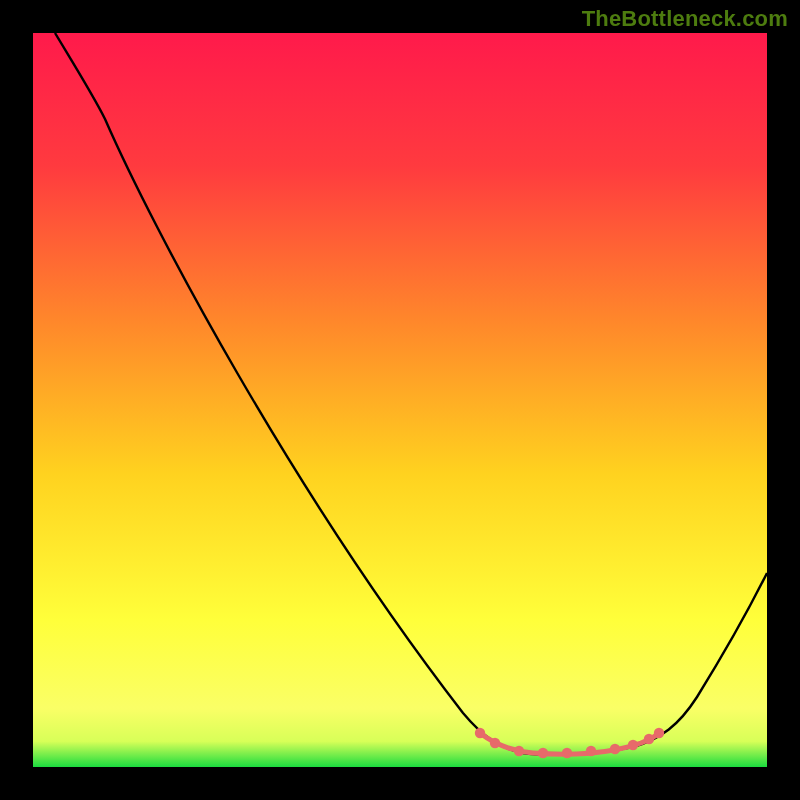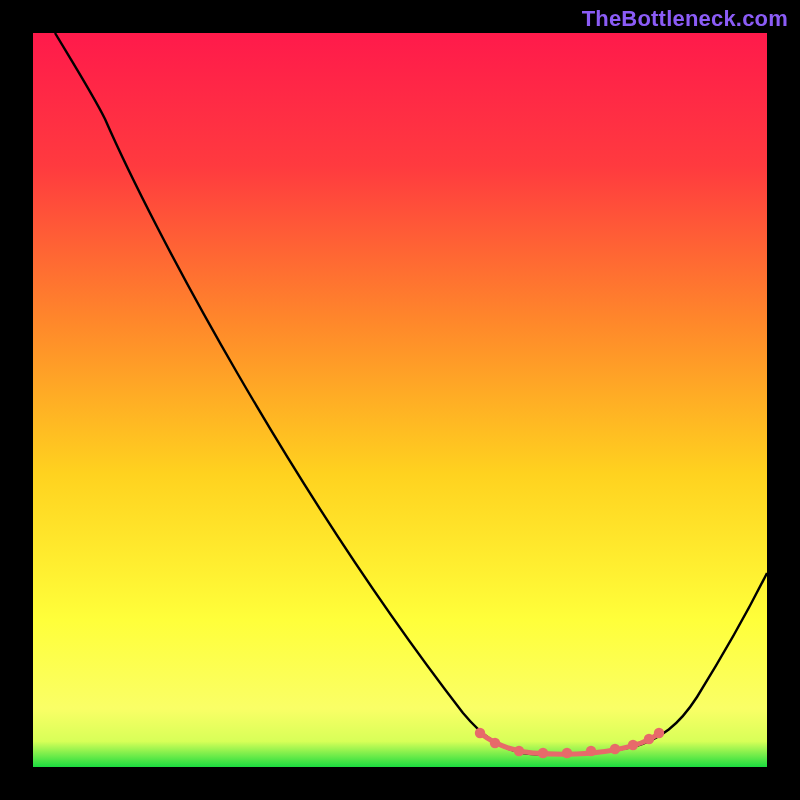--- a/index.html
+++ b/index.html
@@ -10,21 +10,21 @@
     height: 800px;
     background: #000;
   }
   .watermark {
     position: absolute;
     top: 6px;
     right: 12px;
     font-family: Arial, Helvetica, sans-serif;
     font-size: 22px;
     font-weight: 600;
-    color: #8b5cf6;
+    color: #4d7c0f;
     letter-spacing: 0.2px;
     z-index: 10;
   }
   .plot {
     position: absolute;
     left: 33px;
     top: 33px;
     width: 734px;
     height: 734px;
     overflow: hidden;

